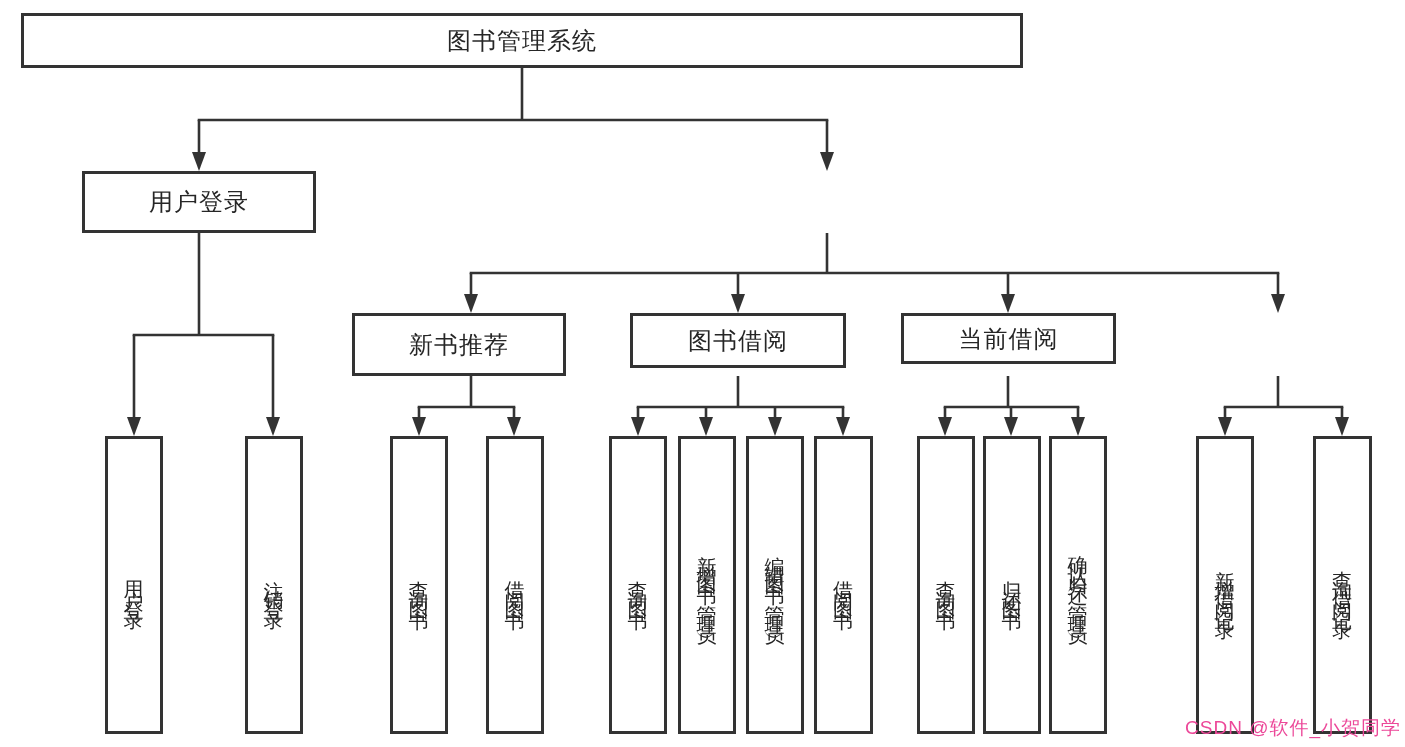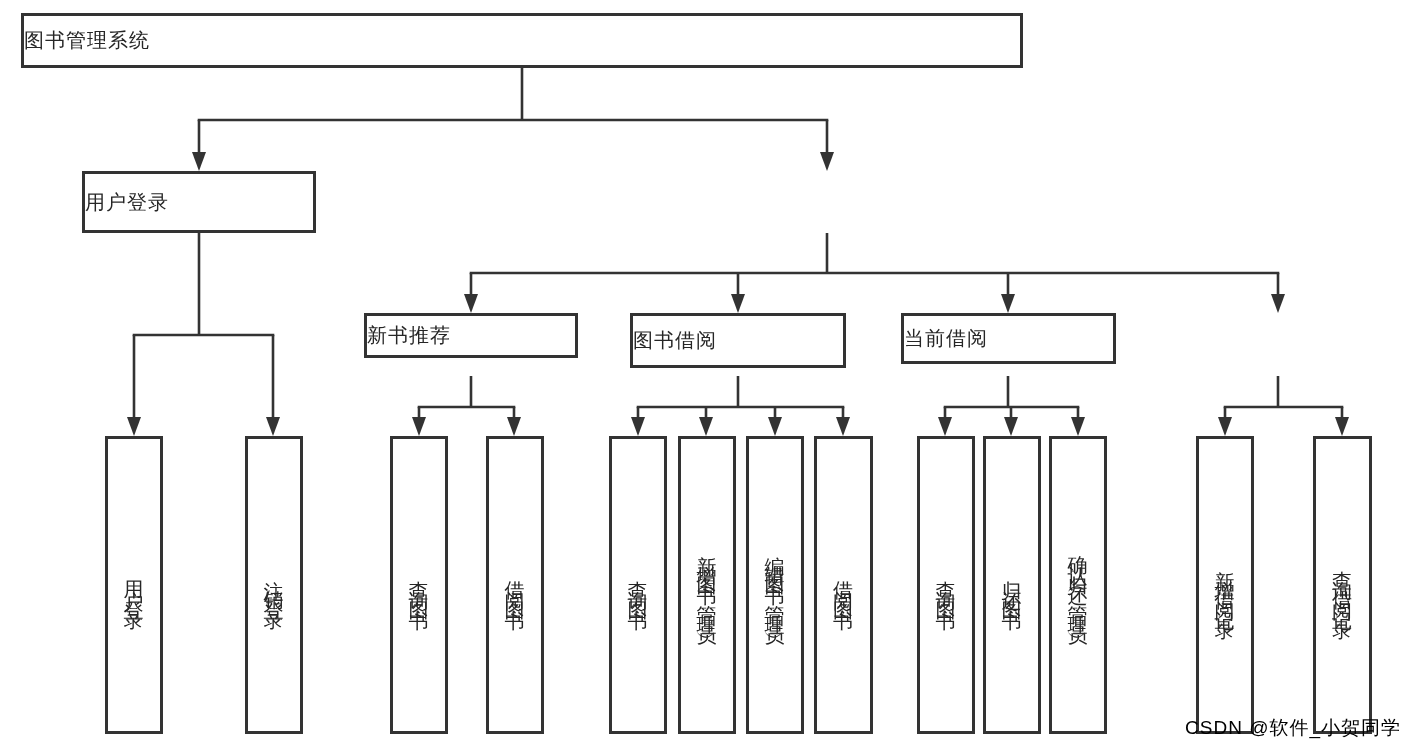--- a/index.html
+++ b/index.html
@@ -21,22 +21,23 @@
   }
   svg.wires line { stroke: #333333; stroke-width: 2.6; }
   svg.wires polygon { fill: #333333; }
   .box {
     position: absolute;
     box-sizing: border-box;
     border: 3px solid #333333;
     background: #ffffff;
     display: flex;
     align-items: center;
+    justify-content: center;
     color: #262626;
-    font-size: 20px;
+    font-size: 24px;
     letter-spacing: 1px;
     white-space: nowrap;
   }
   .vbox {
     position: absolute;
     top: 436px;
     height: 298px;
     width: 58px;
     box-sizing: border-box;
     border: 3px solid #333333;
@@ -51,21 +52,21 @@
     text-orientation: mixed;
     font-size: 20px;
     letter-spacing: 10px;
     line-height: 1;
   }
   .watermark {
     position: absolute;
     right: 4px;
     bottom: 6px;
     font-size: 19px;
-    color: #000000;
+    color: #ec4899;
     letter-spacing: 1px;
     z-index: 5;
   }
 </style>
 </head>
 <body>
 
 <div class="canvas">
 
   <svg class="wires" viewBox="0 0 1405 747">
@@ -145,21 +146,21 @@
   </svg>
 
   <div class="box" style="left:21px;top:13px;width:1002px;height:55px">
     <span>图书管理系统</span>
   </div>
 
   <div class="box" style="left:82px;top:171px;width:234px;height:62px">
     <span>用户登录</span>
   </div>
 
-  <div class="box" style="left:364px;top:313px;width:214px;height:45px">
+  <div class="box" style="left:352px;top:313px;width:214px;height:63px">
     <span>新书推荐</span>
   </div>
   <div class="box" style="left:630px;top:313px;width:216px;height:55px">
     <span>图书借阅</span>
   </div>
   <div class="box" style="left:901px;top:313px;width:215px;height:51px">
     <span>当前借阅</span>
   </div>
 
   <div class="vbox" style="left:105px">

